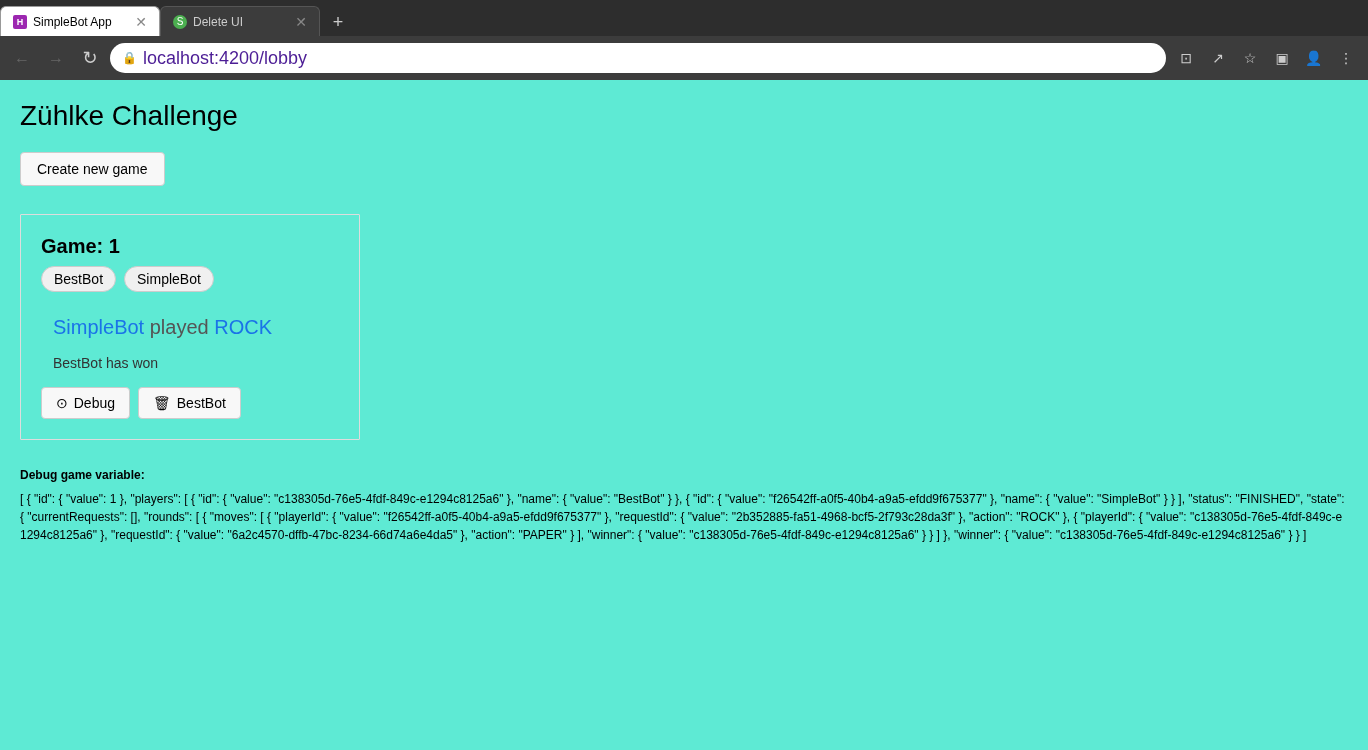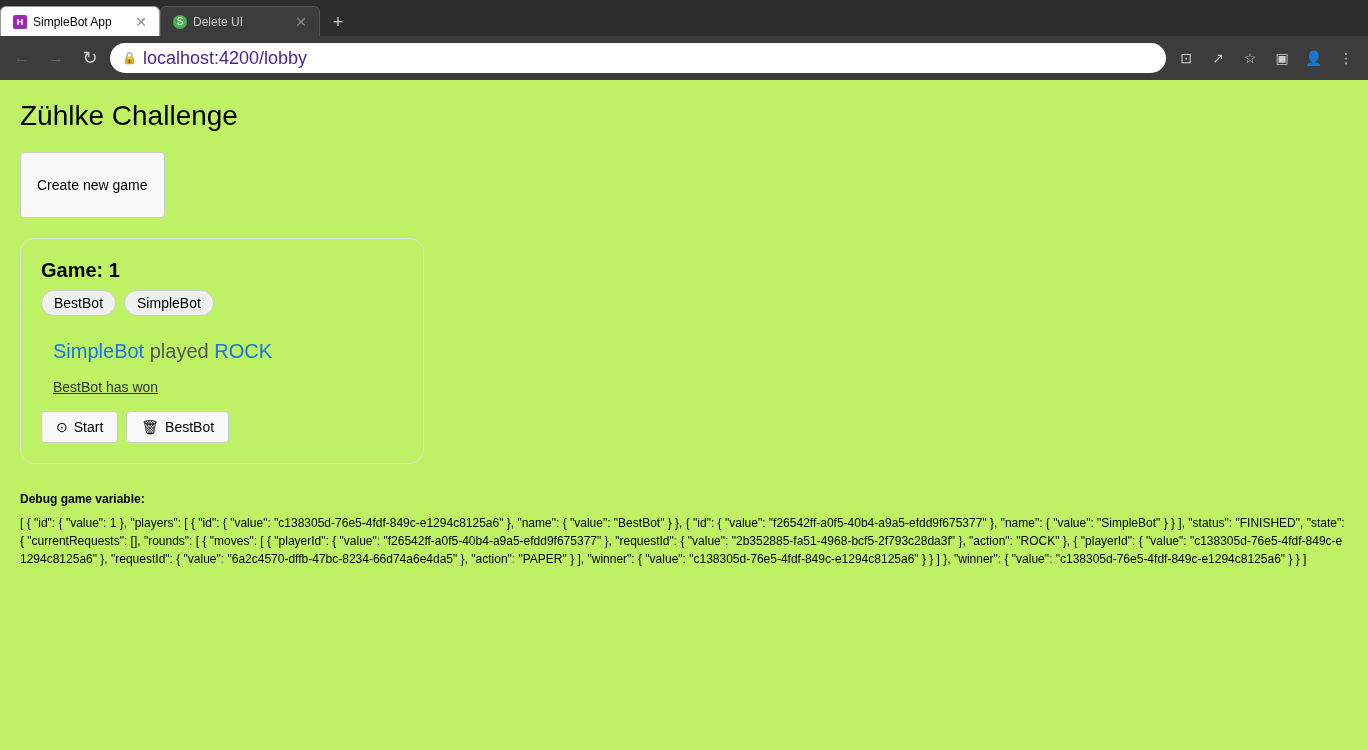--- a/index.html
+++ b/index.html
@@ -137,47 +137,48 @@
       color: #ccc;
       font-size: 14px;
       cursor: pointer;
       display: flex;
       align-items: center;
       justify-content: center;
     }
 
     
     .page-content {
-      background: #bef264;
+      background: #5eead4;
       min-height: calc(750px - 80px);
       padding: 20px 20px;
     }
 
     .page-title {
       font-size: 28px;
       font-weight: normal;
       margin-bottom: 20px;
       color: #000;
     }
 
     .create-btn {
       border: 1px solid #ccc;
       background: #f8f8f8;
-      padding: 24px 16px;
+      padding: 8px 16px;
       font-size: 14px;
       border-radius: 4px;
       cursor: pointer;
       margin-bottom: 20px;
     }
 
     .game-card {
       border: 1px solid #ddd;
-      border-radius: 14px;
+      border-radius: 1px;
       padding: 20px;
-      width: 404px;
+      width: 340px;
+      margin-top: 8px;
     }
 
     .game-title {
       font-size: 20px;
       font-weight: bold;
       margin-bottom: 8px;
     }
 
     .players-count {
       font-size: 16px;
@@ -214,21 +215,20 @@
     }
 
     .move-info .move-value {
       color: #1a73e8;
     }
 
     .winner-text {
       font-size: 14px;
       margin: 8px 0 16px 12px;
       color: #333;
-      text-decoration: underline;
     }
 
     .card-actions {
       display: flex;
       gap: 8px;
     }
 
     .start-btn {
       display: flex;
       align-items: center;
@@ -334,21 +334,21 @@
       <span class="played-text"> played </span>
       <span class="move-value">ROCK</span>
     </div>
 
 
     <div class="winner-text">BestBot has won</div>
 
     <div class="card-actions">
       <button class="start-btn">
         <span style="font-size:14px;">⊙</span>
-        <span>Start</span>
+        <span>Debug</span>
       </button>
       <button class="delete-btn">
         <span style="font-size:14px;">🗑</span>
         <span>BestBot</span>
       </button>
     </div>
   </div>
 
   
   <div class="debug-section">

